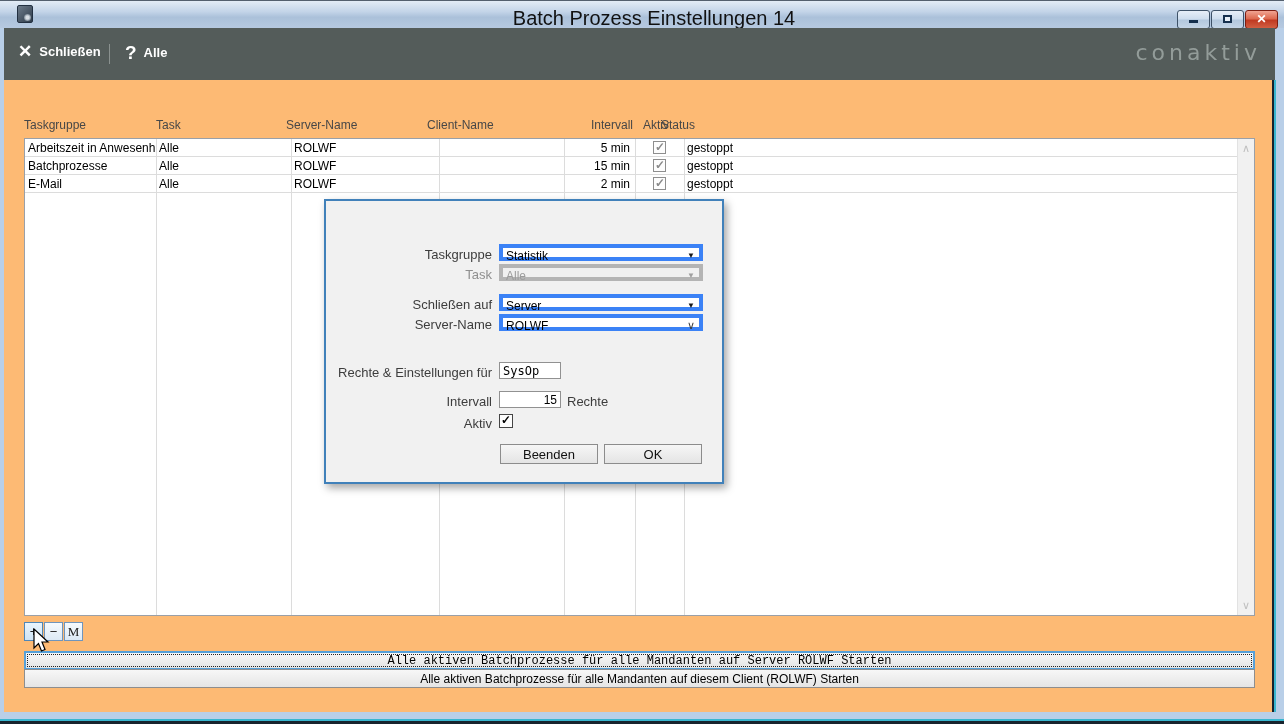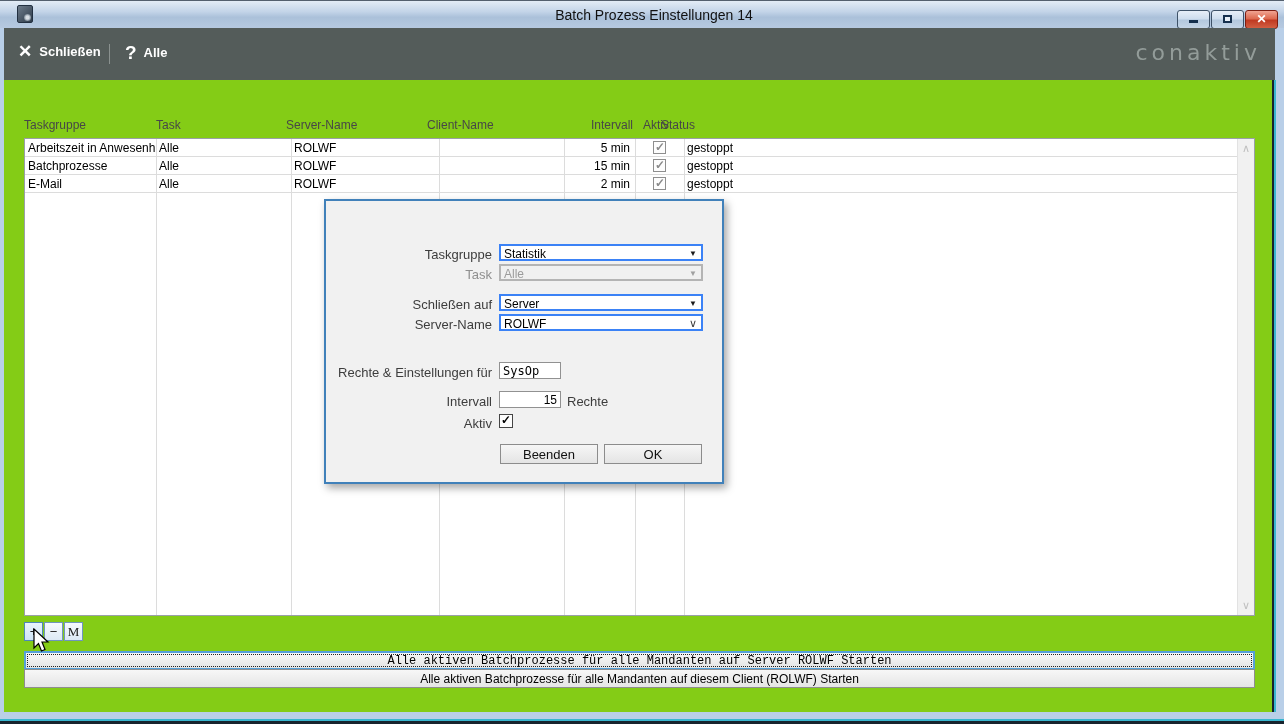--- a/index.html
+++ b/index.html
@@ -4,21 +4,21 @@
 <style>
   * { margin:0; padding:0; box-sizing:border-box; }
   html,body { width:1284px; height:724px; overflow:hidden; }
   body { font-family:"Liberation Sans", sans-serif; background:#b9cfe8; position:relative; }
 
   
   .titlebar { position:absolute; top:0; left:0; right:0; height:28px;
     background:linear-gradient(#e3ecf6 0%, #c3d4e8 40%, #abc1da 60%, #b6c9e0 100%);
     border-top:1px solid #54606e; }
   .title-text { position:absolute; top:6px; left:0; right:0; text-align:center;
-    font-size:14px; color:#111;padding-left:24px; }
+    font-size:20px; color:#111;padding-left:24px; }
   .app-icon { position:absolute; left:17px; top:4px; width:16px; height:18px;
     background:linear-gradient(135deg,#6d7b8a,#2e3b4a); border:1px solid #223041; border-radius:2px; }
   .app-icon::after { content:""; position:absolute; right:1px; bottom:1px; width:7px; height:7px;
     border-radius:50%; background:radial-gradient(circle at 50% 50%, #d8dee5 30%, #7d8a97 70%); }
   .win-btn { position:absolute; top:9px; height:19px; border:1px solid #3e5268; border-radius:3px;
     background:linear-gradient(#e7eff8 0%, #cfdeee 45%, #b3c8de 55%, #c4d5e7 100%);
     color:#1d3céf; text-align:center; font-size:11px; line-height:17px; color:#15304e; }
   .btn-min { left:1177px; width:33px; }
   .btn-max { left:1211px; width:33px; }
   .btn-close { left:1245px; width:33px; border-color:#7c1e12;
@@ -31,21 +31,21 @@
   .tb-item { position:absolute; top:15px; display:flex; align-items:center; gap:7px;
     color:#fff; font-weight:bold; font-size:13px; cursor:default; }
   .tb-close { left:14px; }
   .tb-help { left:121px; }
   .tb-x { font-size:17px; font-weight:bold; line-height:1; }
   .tb-q { font-size:19px; font-weight:bold; line-height:1; }
   .tb-sep { position:absolute; left:105px; top:16px; width:1px; height:20px; background:#8a918f; }
   .brand { position:absolute; right:14px; top:12px; font-size:22px; letter-spacing:4px;
     color:#939c99; font-family:"DejaVu Sans", sans-serif; font-weight:500; }
 
-  .content { position:absolute; top:80px; left:4px; right:9px; bottom:12px; background:#84cc16; }
+  .content { position:absolute; top:80px; left:4px; right:9px; bottom:12px; background:#fdba74; }
   .edge-cyan  { position:absolute; left:0; right:0; bottom:3px; height:2px; background:#38b6cf; }
   .edge-dark  { position:absolute; left:0; right:0; bottom:0;  height:3px; background:#17232d; }
   .edge-rdark { position:absolute; top:80px; bottom:12px; right:10px; width:2px; background:#17232d; }
   .edge-rcyan { position:absolute; top:80px; bottom:12px; right:8px;  width:2px; background:#38b6cf; }
 
   
   .thead { position:absolute; left:20px; top:38px; width:1231px; height:18px;
     font-size:12px; color:#474747; }
   .th { position:absolute; white-space:nowrap; }
   .table { position:absolute; left:20px; top:58px; width:1231px; height:478px;
@@ -71,21 +71,21 @@
     border:2px solid #4181ba; background:#f1f1f1; box-shadow:3px 4px 8px rgba(0,0,0,.35); z-index:5; }
   .dlg-title { position:absolute; top:0; left:0; right:0; height:22px;
     background:linear-gradient(#fdfdfd,#e6e6e6); border-bottom:1px solid #bcbcbc;
     font-size:13px; color:#111; padding:3px 0 0 8px; }
   .dlg-close { position:absolute; top:3px; right:4px; width:17px; height:16px;
     background:linear-gradient(#dd7061,#c64537); border:1px solid #8e251a; color:#fff;
     font-size:10px; font-weight:bold; text-align:center; line-height:14px; }
   .dlg-label { position:absolute; right:230px; width:220px; text-align:right;
     font-size:13px; color:#3d3d3d; white-space:nowrap; }
   .dlg-select { position:absolute; left:173px; width:204px; height:17px; background:#fff;
-    border:2px solid #3b82f6; font-size:12px; color:#000; padding:1px 16px 0 3px; }
+    border:4px solid #3b82f6; font-size:12px; color:#000; padding:1px 16px 0 3px; }
   .dlg-select .arrow { position:absolute; right:4px; top:3px; font-size:8px; color:#1a1a1a; }
   .dlg-select.disabled { background:#f0f0f0; border-color:#b4b4b4; color:#9b9b9b; }
   .dlg-select.disabled .arrow { color:#a0a0a0; }
   .dlg-select .chev { position:absolute; right:4px; top:1px; font-size:11px; color:#3c3c3c; }
   .dlg-input { position:absolute; left:173px; width:62px; height:17px; border:1px solid #919191;
     background:#fff; font-size:12px; padding:0 3px; font-family:"DejaVu Sans Mono", monospace; }
   .dlg-btn { position:absolute; height:20px; background:linear-gradient(#f6f6f6,#e4e4e4);
     border:1px solid #8c8c8c; font-size:13px; color:#111; text-align:center; padding-top:2px; }
 
   

